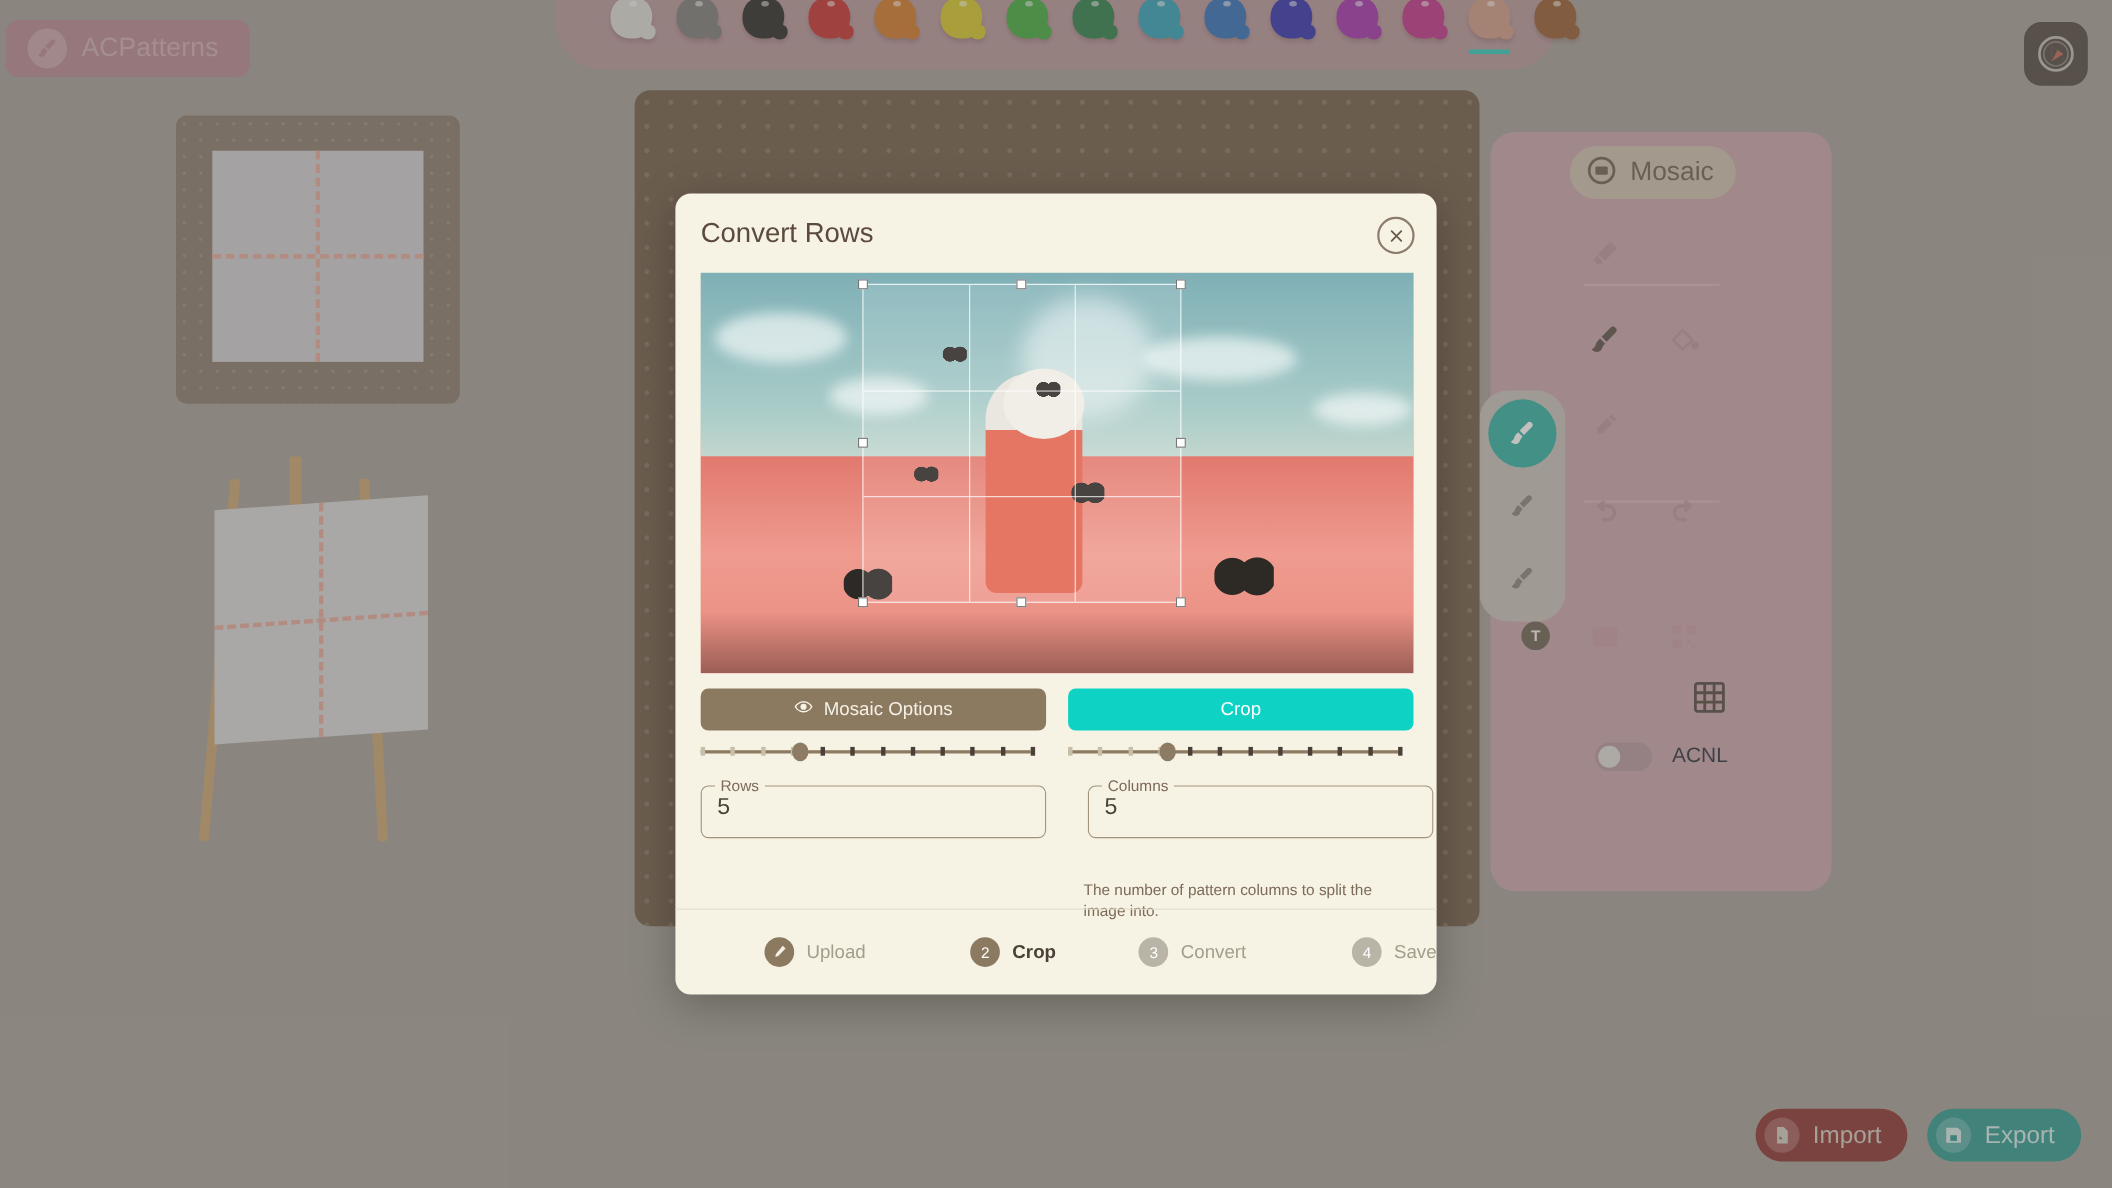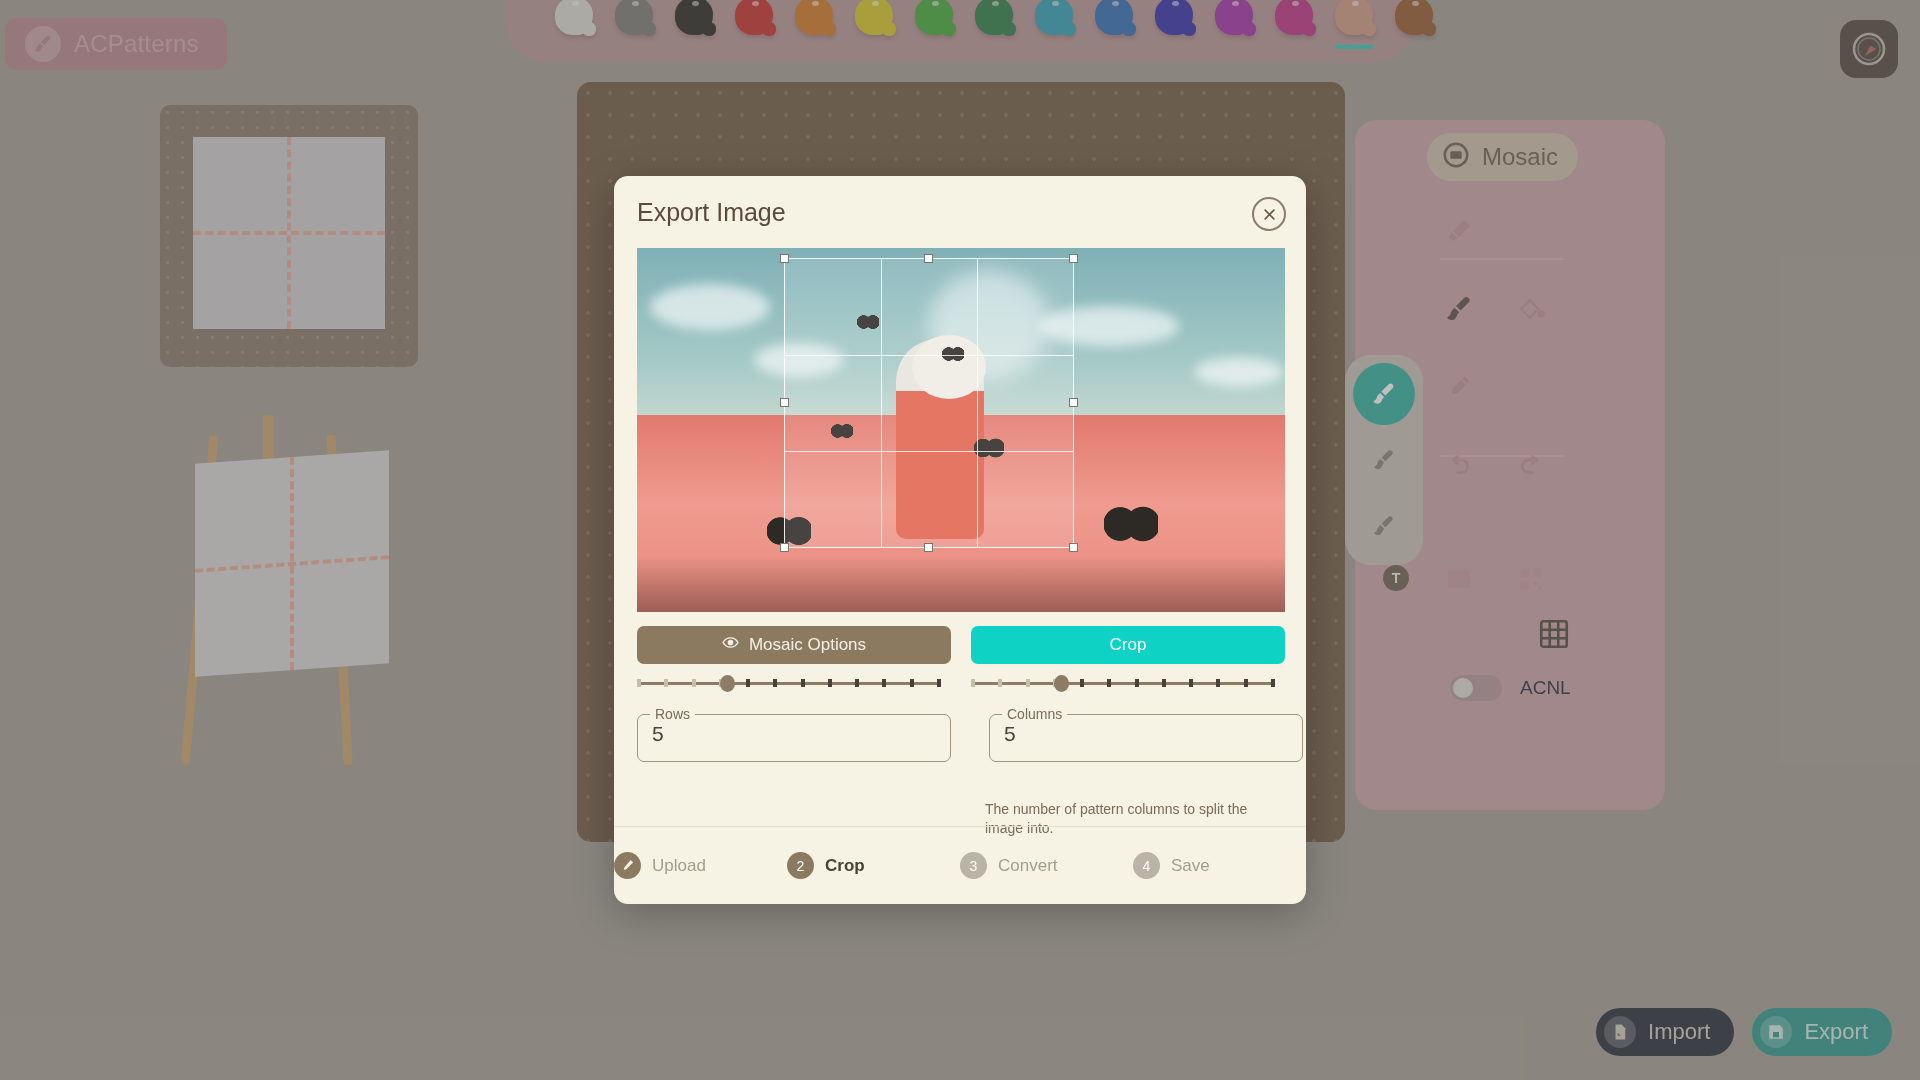--- a/index.html
+++ b/index.html
@@ -211,21 +211,21 @@
     padding: 0 24px 0 8px;
     cursor: pointer; border: none;
     font-size: 22px;
     font-family: "Liberation Sans", sans-serif;
   }
   .pill-btn .circ {
     width: 32px; height: 32px; border-radius: 50%;
     background: rgba(255,255,255,.22);
     display: flex; align-items: center; justify-content: center;
   }
-  .btn-import { background: #0f172a; color: #cdc6bb; }
+  .btn-import { background: #7f1d1d; color: #cdc6bb; }
   .btn-export { background: #159087; color: #cfe9e6; }
 
   
   .modal-bg {
     position: absolute; left: 577px; top: 82px;
     width: 768px; height: 760px;
     background: #6b5d4e;
     border-radius: 14px;
     z-index: 50;
   }
@@ -366,21 +366,21 @@
   .h-cols { left: 371px; top: 594px; width: 290px; margin-top: 30px; }
 
   
   .stepper {
     position: absolute; left: 0; right: 0; top: 650px; height: 78px;
     border-top: 1px solid #e4dfcd;
     display: flex; align-items: center;
   }
   .step {
     display: flex; align-items: center; gap: 11px;
-    cursor: pointer; width: 25%;
+    cursor: pointer; width: 25%; justify-content: flex-end;
   }
   .step .num {
     width: 27px; height: 27px; border-radius: 50%;
     display: flex; align-items: center; justify-content: center;
     font-size: 14px; color: #fff;
   }
   .num-done { background: #8c7a60; }
   .num-active { background: #8c7a60; }
   .num-idle { background: #b9b4a6; }
   .step-label { font-size: 17px; color: #a49d8c; }
@@ -622,21 +622,21 @@
     </span>
     <span>Export</span>
   </button>
 </div>
 
 <div class="scrim"></div>
 
 <div class="modal-bg"></div>
 
 <div class="dialog">
-  <div class="dialog-title">Export Image</div>
+  <div class="dialog-title">Convert Rows</div>
   <button class="close-btn">
     <svg width="15" height="15" viewBox="0 0 24 24" stroke="#6b5a4a" stroke-width="2.6" stroke-linecap="round">
       <path d="M5 5l14 14M19 5L5 19"></path>
     </svg>
   </button>
 
   <div class="crop-area">
     <div class="sky"></div>
     <div class="sun"></div>
     <div class="cloud" style="left:2%;top:10%;width:120px;height:46px;"></div>

